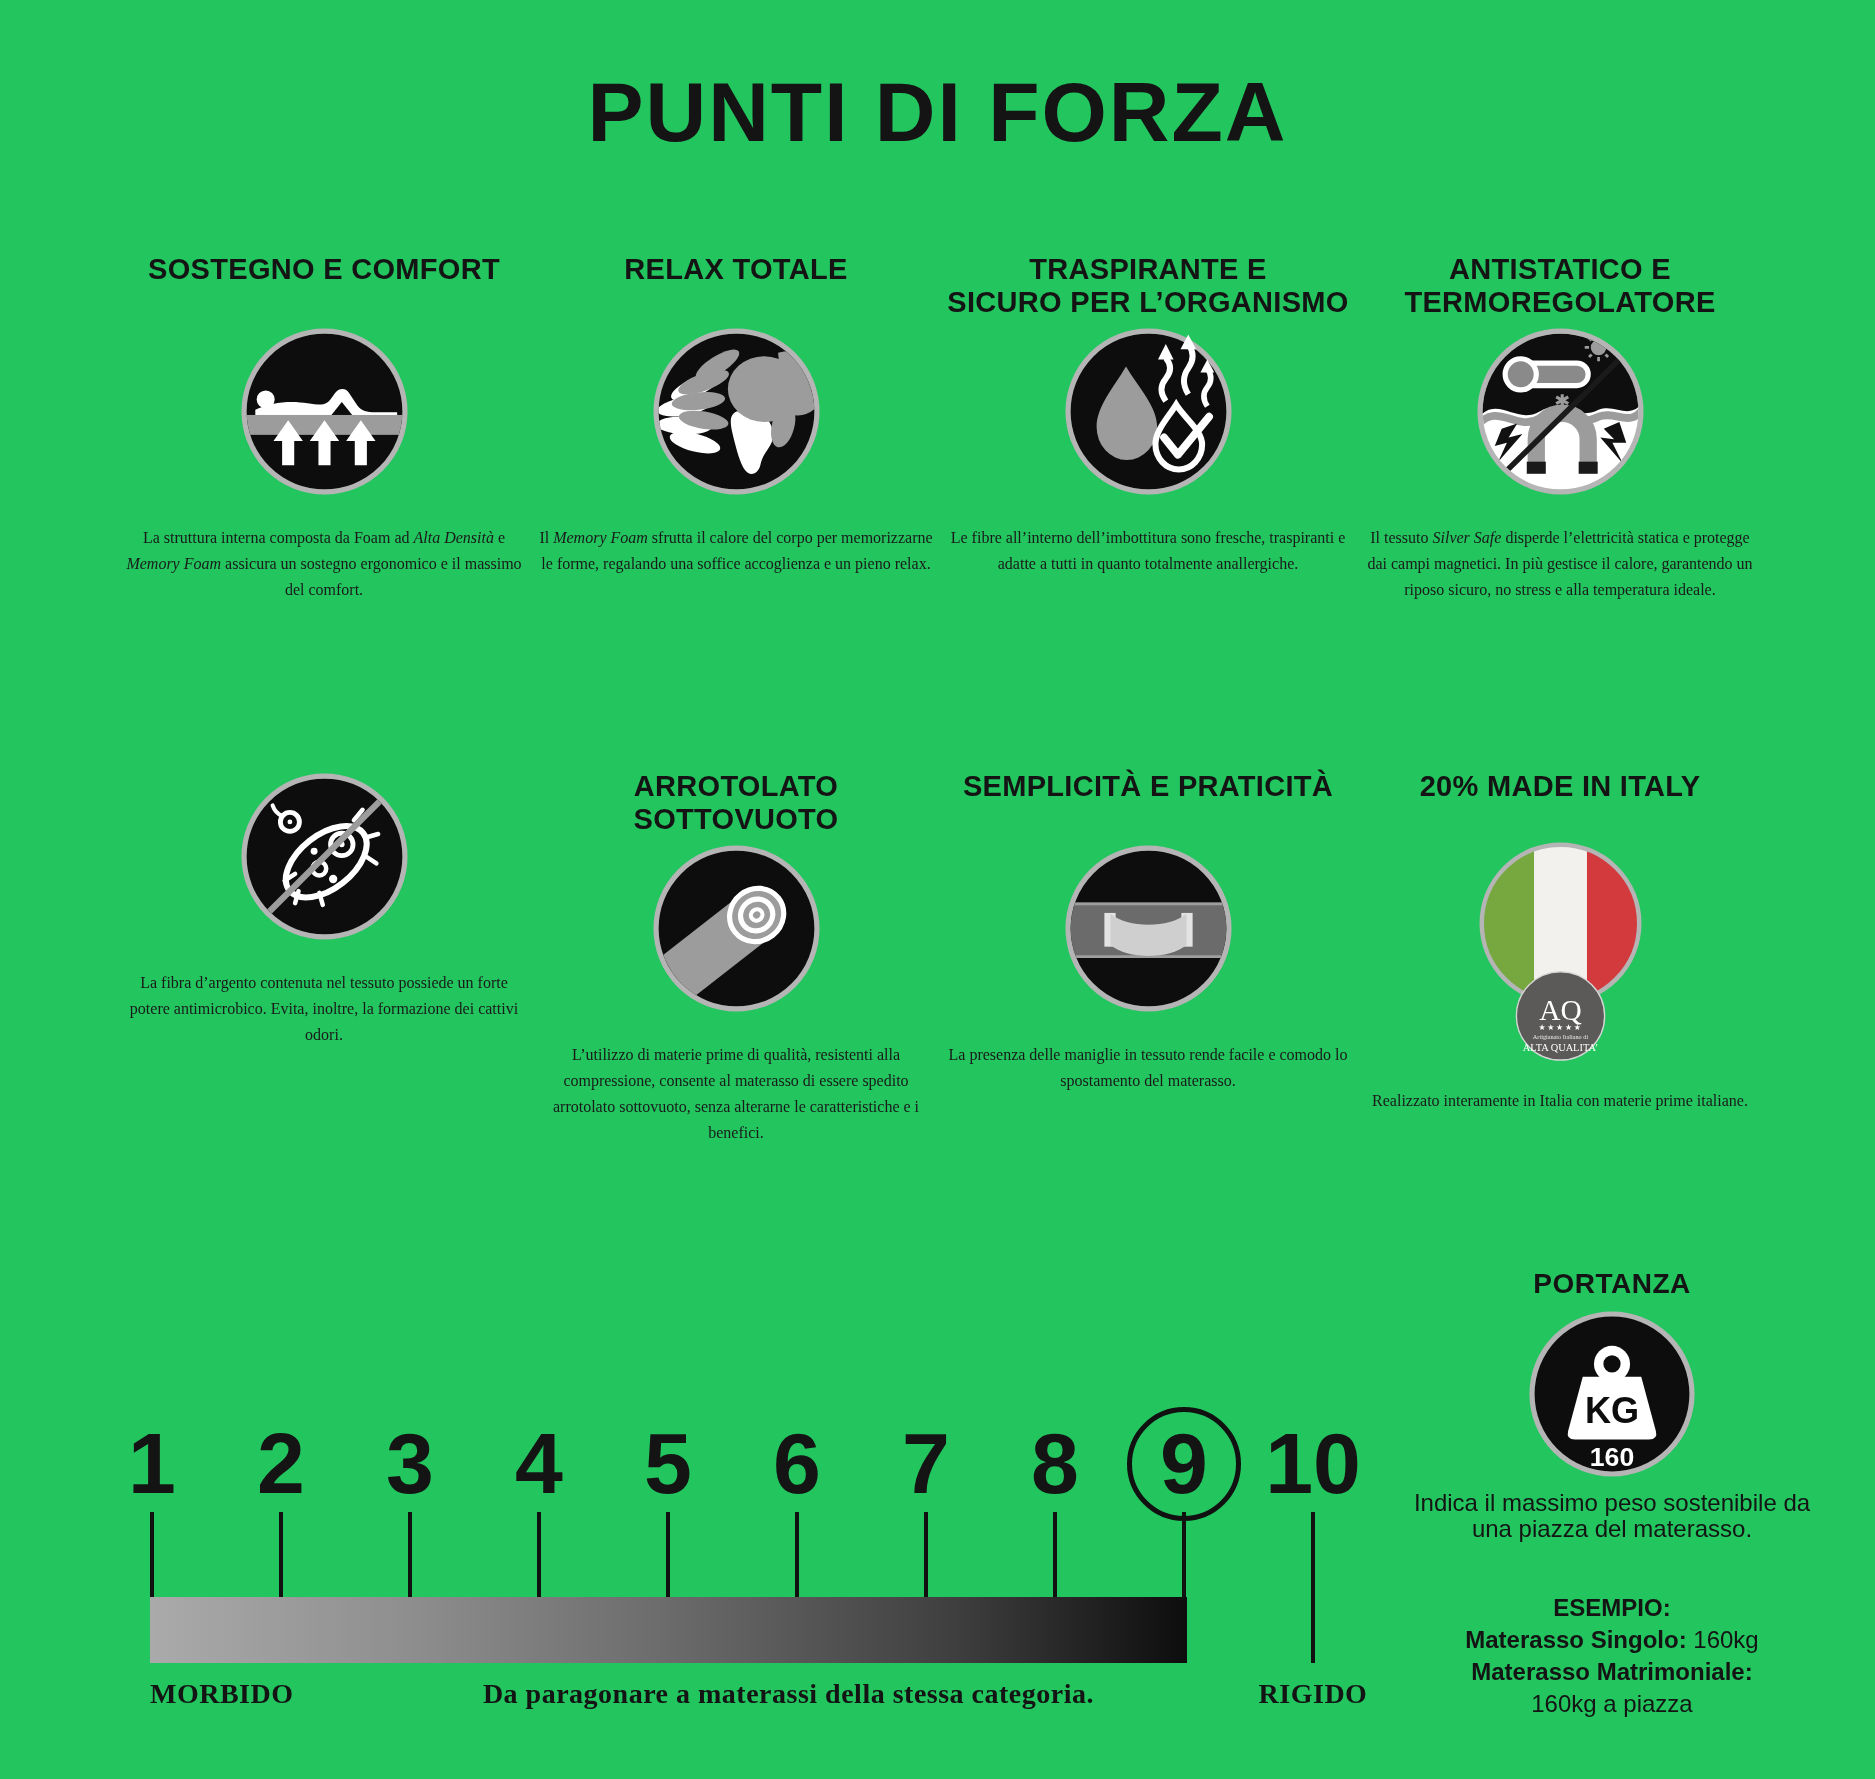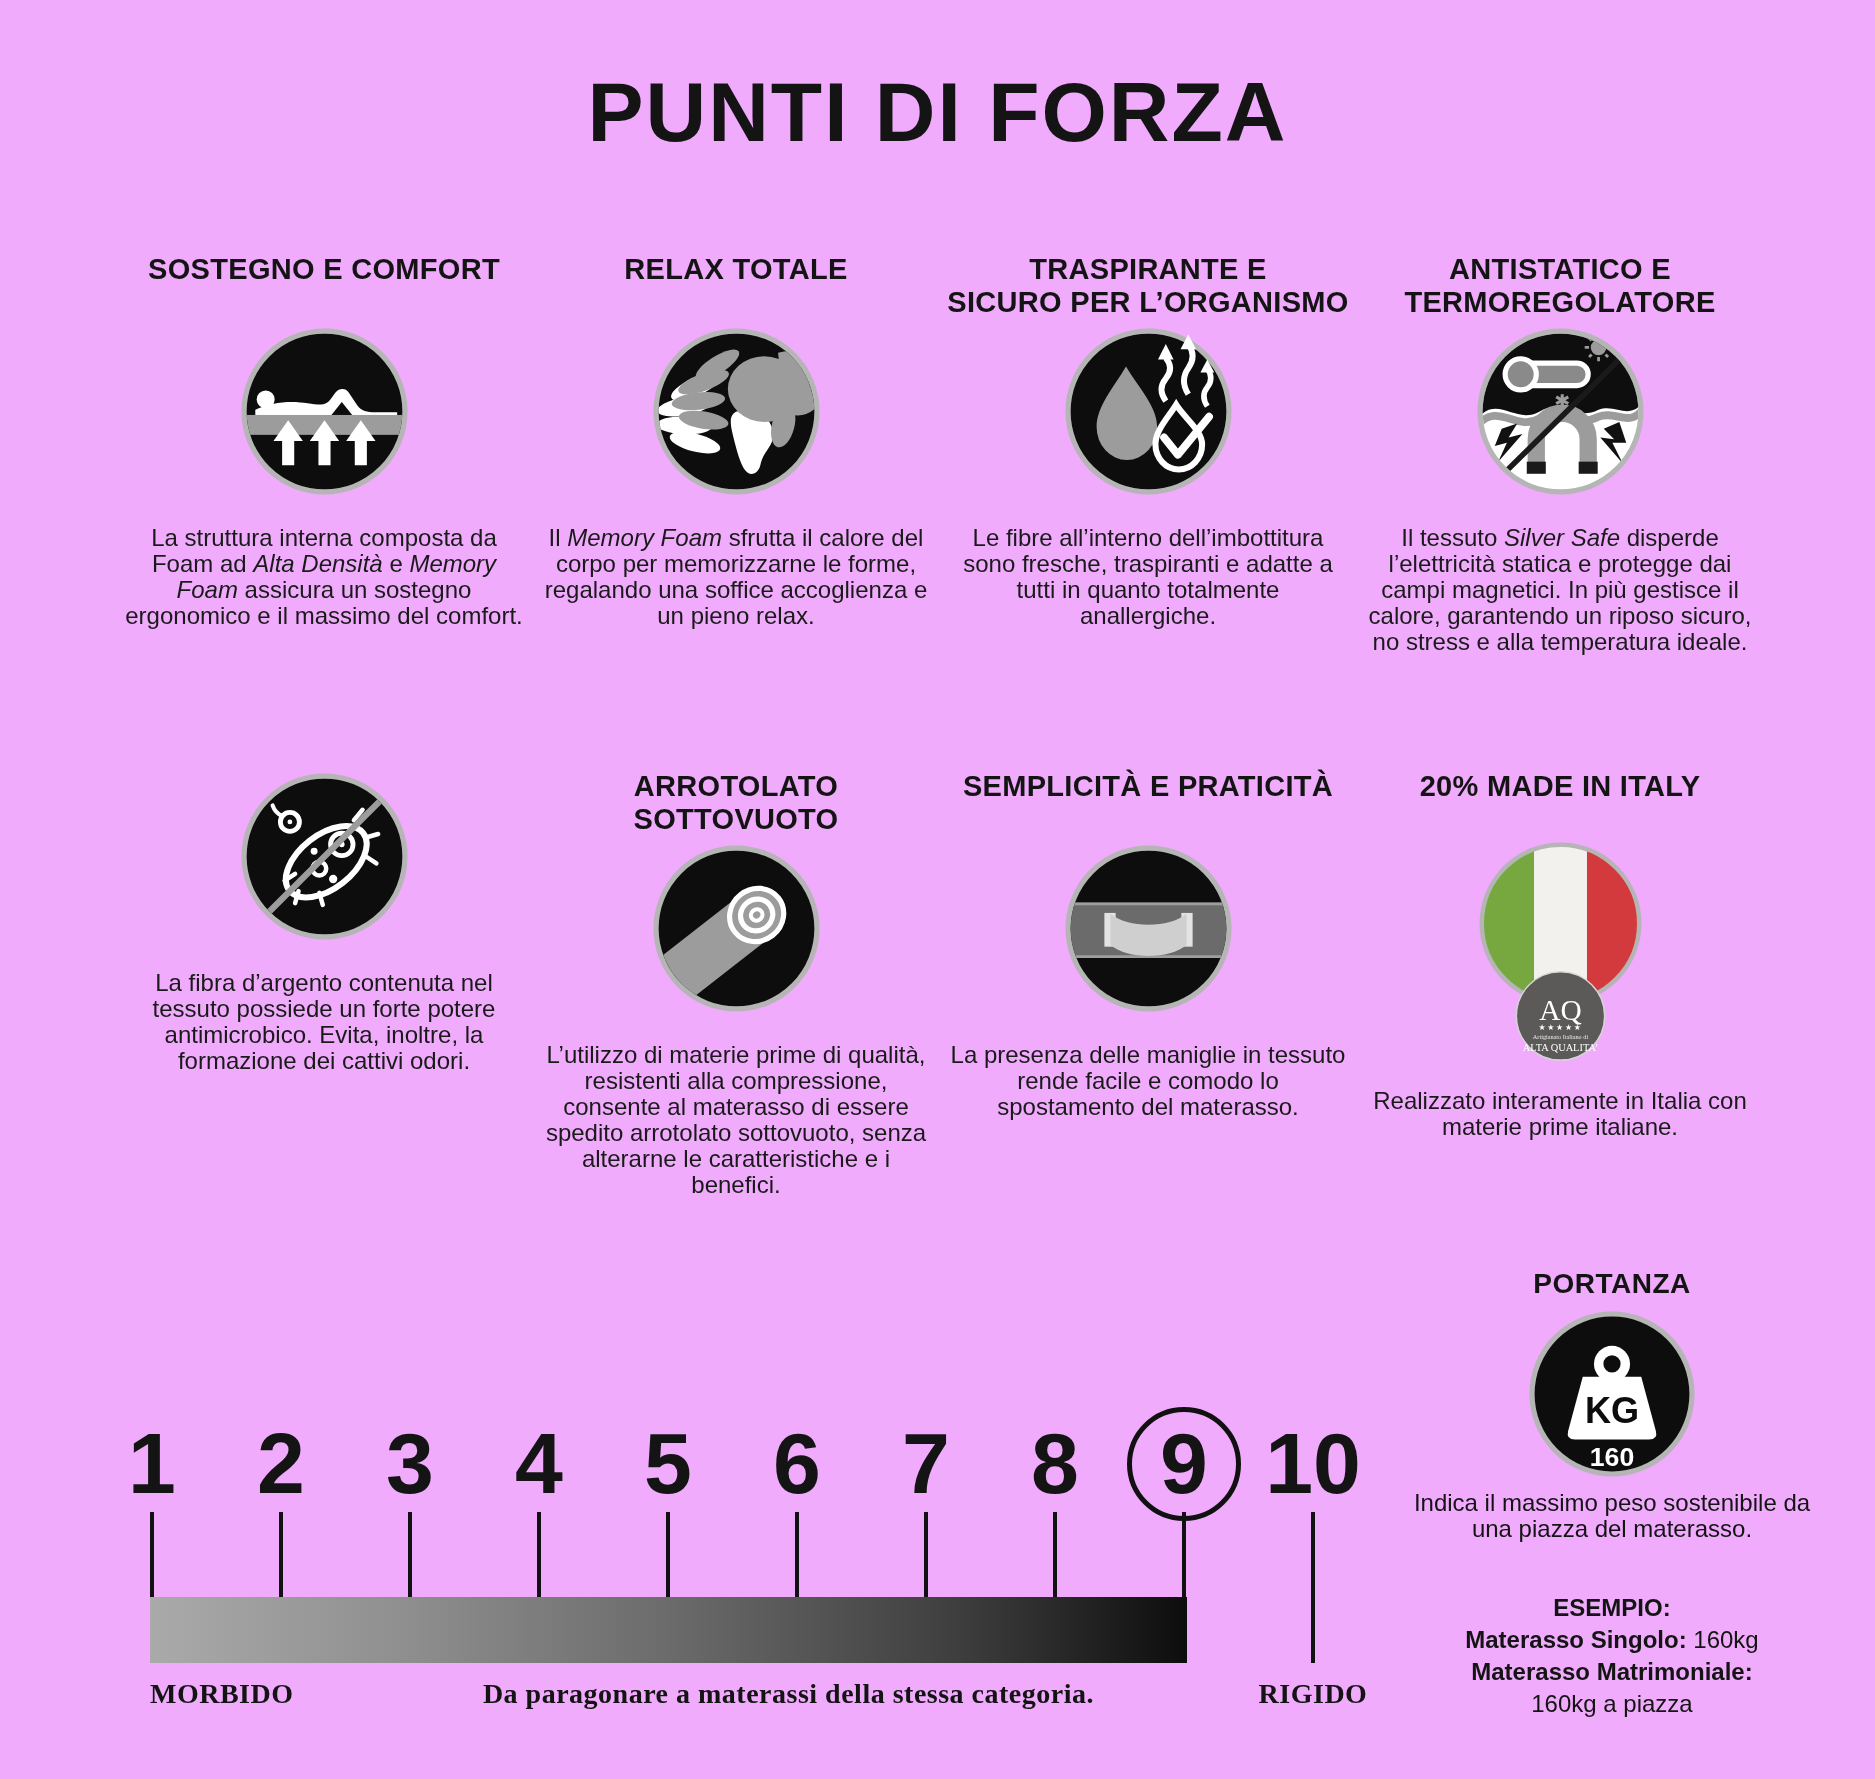--- a/index.html
+++ b/index.html
@@ -1,36 +1,36 @@
 <!DOCTYPE html>
 <html lang="it"><head>
 <meta charset="utf-8">
 <style>
   html,body { margin:0; padding:0; background:#ffffff; }
   .page {
-    position:relative; width:1875px; height:1779px; background:#f0abfc;
+    position:relative; width:1875px; height:1779px; background:#22c55e;
     font-family:"Liberation Sans","DejaVu Sans",sans-serif; color:#141414; overflow:hidden;
   }
   .page-title {
     position:absolute; top:70px; left:0; width:100%; margin:0;
     text-align:center; font-size:84px; font-weight:bold; letter-spacing:2px; line-height:1;
   }
   
   .features {
     position:absolute; top:253px; left:118px; width:1640px;
     display:grid; grid-template-columns:repeat(4,1fr);
   }
   .feature { min-height:517px; text-align:center; padding:0 5px; box-sizing:border-box; }
   .f-head {
     height:72px; margin:0; font-size:29px; font-weight:bold; line-height:33px; letter-spacing:.3px;
   }
   .f-head-line { display:block; }
   .f-icon { display:flex; justify-content:center; margin:0 0 27px 0; }
   .f-text {
-    margin:0 auto; width:402px; font-size:24px; line-height:26px; color:#1a1a1a;
+    margin:0 auto; width:402px; font-size:16px; line-height:26px; color:#1a1a1a;font-family:Liberation Serif, serif;
   }
   .f-text em { font-style:italic; }
   
   .scala-title {
     position:absolute; top:1276px; left:240px; width:1000px; margin:0;
     text-align:center; font-size:68px; font-weight:bold; letter-spacing:1px; line-height:1;
   }
   .scale-num {
     position:absolute; top:1418px; width:160px; text-align:center;
     font-size:86px; font-weight:bold; line-height:90px;

